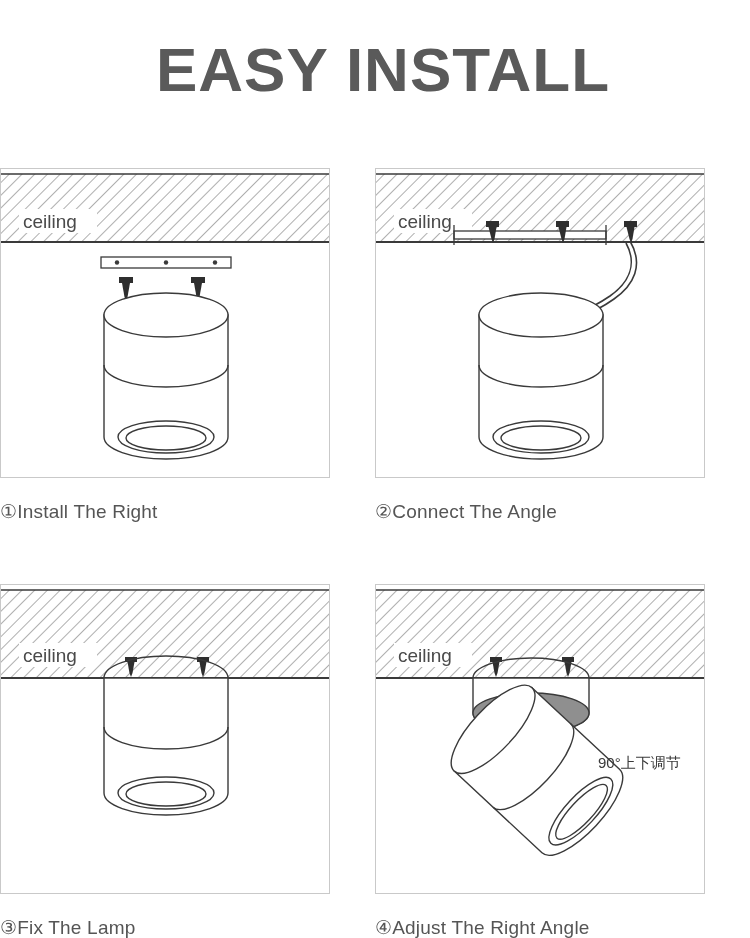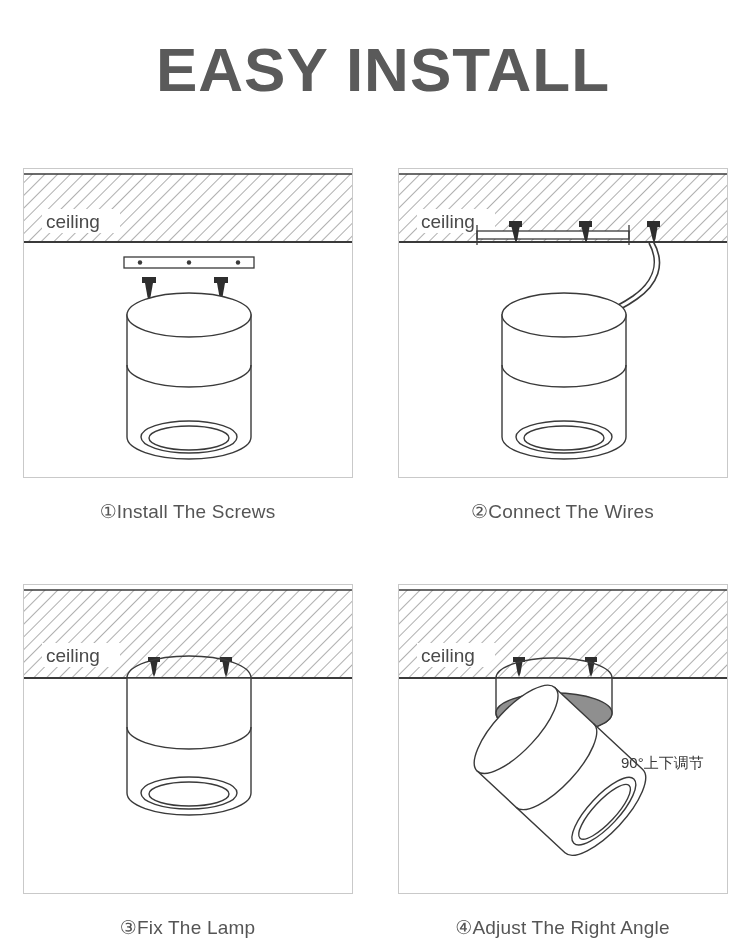--- a/index.html
+++ b/index.html
@@ -32,21 +32,21 @@
     left: 0;
     width: 750px;
     display: flex;
     flex-wrap: wrap;
   }
   .cell {
     width: 375px;
     box-sizing: border-box;
     display: flex;
     flex-direction: column;
-    align-items: center;
+    align-items: flex-start;
   }
   .panel {
     width: 330px;
     height: 310px;
     border: 1px solid #c9c9c9;
     box-sizing: border-box;
     position: relative;
     background: #ffffff;
     overflow: hidden;
   }
@@ -100,21 +100,21 @@
 
         <g fill="#ffffff" stroke="#3a3a3a" stroke-width="1.4">
           <path d="M103 146 L103 268 A62 22 0 0 0 227 268 L227 146 Z"></path>
           <ellipse cx="165" cy="146" rx="62" ry="22"></ellipse>
           <path d="M103 196 A62 22 0 0 0 227 196" fill="none"></path>
           <ellipse cx="165" cy="268" rx="48" ry="16" fill="#ffffff"></ellipse>
           <ellipse cx="165" cy="269" rx="40" ry="12" fill="#ffffff"></ellipse>
         </g>
       </svg>
     </div>
-    <div class="caption">①Install The Screws</div>
+    <div class="caption">①Install The Right</div>
   </div>
 
   <div class="cell">
     <div class="panel">
       <svg width="328" height="308" viewBox="0 0 328 308">
         <defs>
           <pattern id="hatch2" width="9" height="9" patternTransform="rotate(45)" patternUnits="userSpaceOnUse">
             <line x1="0" y1="0" x2="0" y2="9" stroke="#6b6b6b" stroke-width="1.1"></line>
           </pattern>
         </defs>
@@ -146,21 +146,21 @@
 
         <g fill="#ffffff" stroke="#3a3a3a" stroke-width="1.4">
           <path d="M103 146 L103 268 A62 22 0 0 0 227 268 L227 146 Z"></path>
           <ellipse cx="165" cy="146" rx="62" ry="22"></ellipse>
           <path d="M103 196 A62 22 0 0 0 227 196" fill="none"></path>
           <ellipse cx="165" cy="268" rx="48" ry="16" fill="#ffffff"></ellipse>
           <ellipse cx="165" cy="269" rx="40" ry="12" fill="#ffffff"></ellipse>
         </g>
       </svg>
     </div>
-    <div class="caption">②Connect The Wires</div>
+    <div class="caption">②Connect The Angle</div>
   </div>
 
   <div class="row-gap"></div>
 
   <div class="cell">
     <div class="panel">
       <svg width="328" height="308" viewBox="0 0 328 308">
         <defs>
           <pattern id="hatch3" width="9" height="9" patternTransform="rotate(45)" patternUnits="userSpaceOnUse">
             <line x1="0" y1="0" x2="0" y2="9" stroke="#6b6b6b" stroke-width="1.1"></line>

